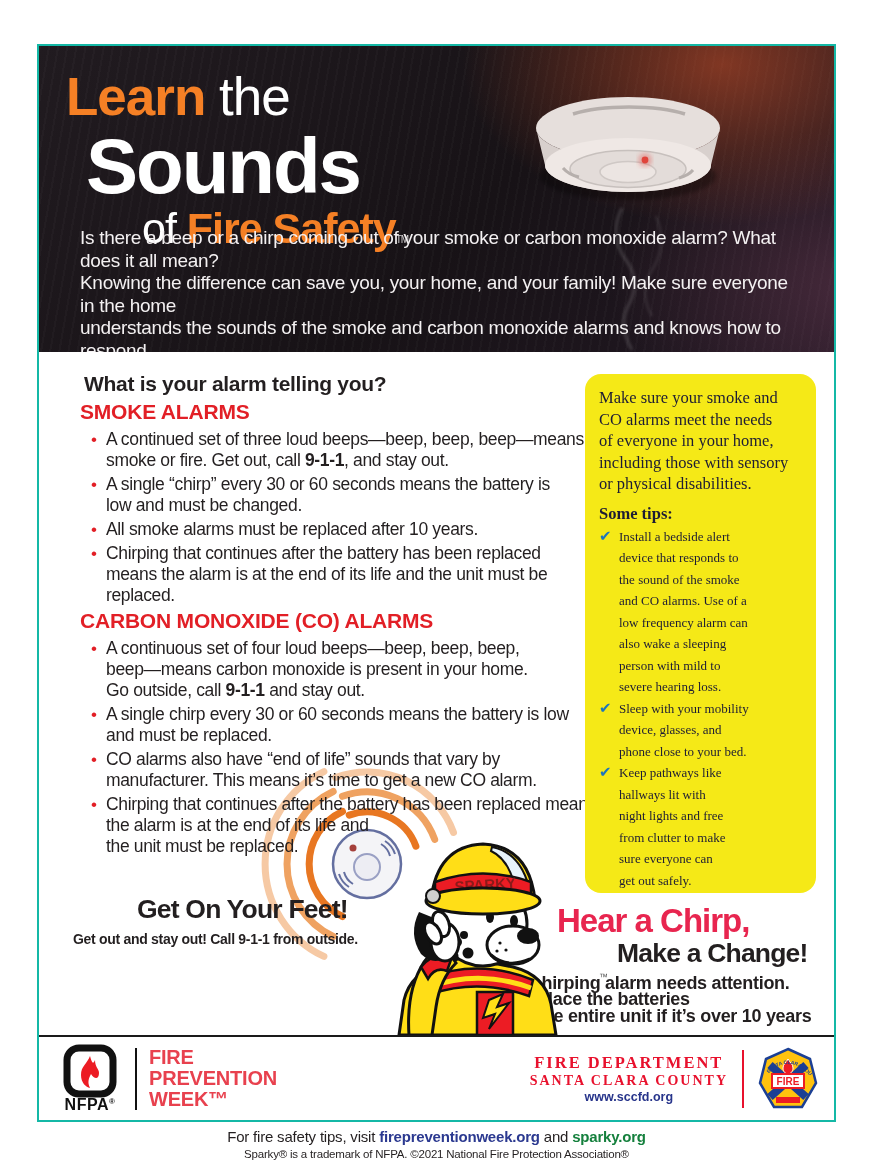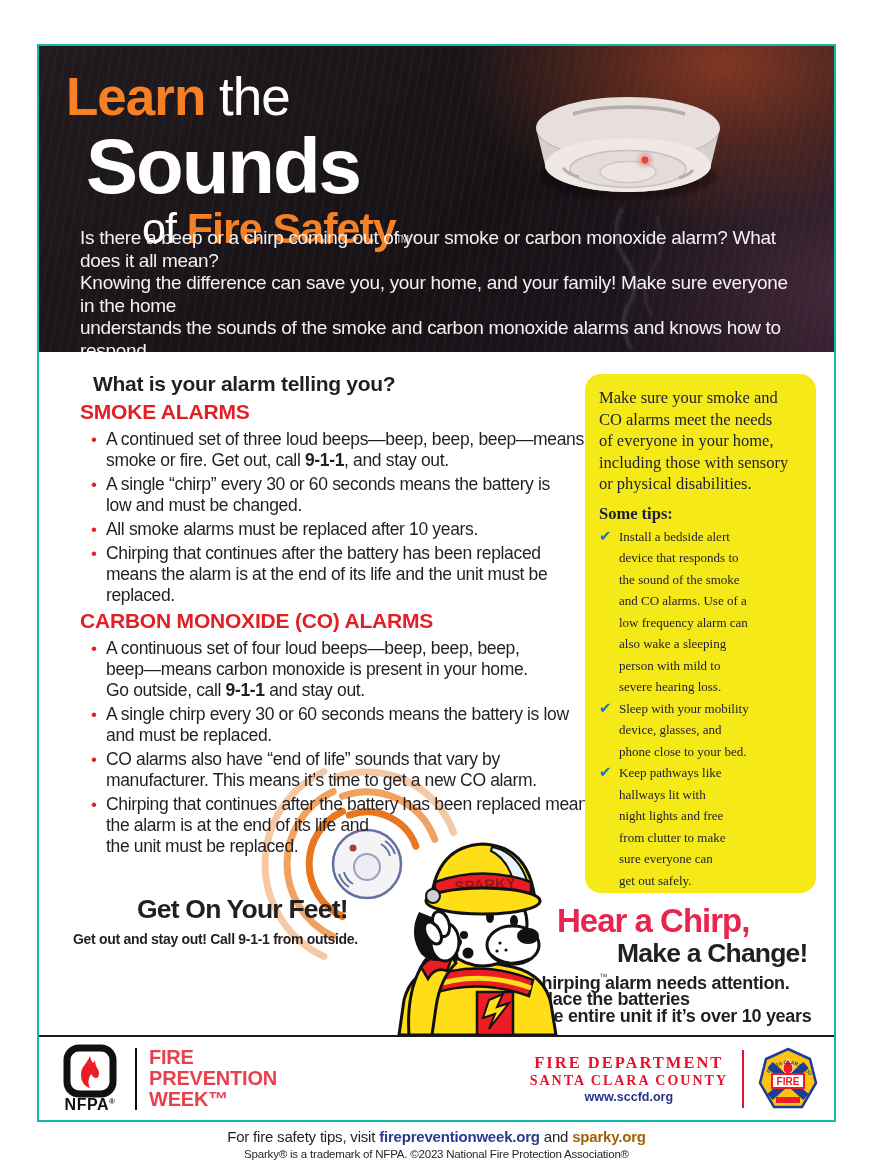--- a/index.html
+++ b/index.html
@@ -25,21 +25,21 @@
   .t-line3 { font-size:43px; font-weight:400; color:#fff; margin:2px 0 0 76px; letter-spacing:-1px; }
   .t-fs { color:#F58025; font-weight:700; }
   .t-tm { font-size:10px; color:#cfcccd; vertical-align:baseline; }
   .hero-intro { position:absolute; left:41px; top:181px; width:715px;
     color:#f4f1f2; font-size:19px; line-height:22.6px; letter-spacing:-0.3px; white-space:pre-line; }
   .detector { position:absolute; right:88px; top:26px; }
   .smoke-wisp { position:absolute; right:150px; top:160px; opacity:.7; }
 
   
   .content { position:relative; width:100%; height:683px; background:#fff; overflow:hidden; }
-  .q-heading { position:absolute; left:54px; top:20px; font-size:21px; font-weight:700;
+  .q-heading { position:absolute; left:45px; top:20px; font-size:21px; font-weight:700;
                color:#231f20; letter-spacing:-0.3px; }
   .sec-heading { font-size:21px; font-weight:700; color:#E21F26; letter-spacing:-0.2px; }
   .smoke-head { position:absolute; left:41px; top:48px; }
   .co-head { position:absolute; left:41px; top:257px; }
   .bullets { position:absolute; left:52px; width:530px; list-style:none; z-index:1; }
   .smoke-list { top:77px; }
   .co-list { top:286px; }
   .bullets li { display:flex; margin-bottom:3px; }
   .dot { color:#E21F26; font-size:17px; width:15px; flex:none; line-height:21px; }
   .btxt { color:#231f20; font-size:17.5px; line-height:21px; letter-spacing:-0.35px; white-space:pre-line; }
@@ -89,21 +89,21 @@
   .dept1 { color:#E8112D; font-weight:700; font-size:16.5px; letter-spacing:2px; }
   .dept2 { color:#E8112D; font-weight:700; font-size:14px; letter-spacing:2px; }
   .dept-url { color:#27348B; font-weight:700; font-size:12.5px;
               font-family:"Liberation Sans", sans-serif; margin-top:1px; }
   .r-div { width:2px; height:58px; background:#E8112D; margin-right:14px; }
 
   
   .pfooter { position:absolute; left:0; top:1128px; width:873px; text-align:center; }
   .pf1 { font-size:15px; color:#231f20; letter-spacing:-0.2px; }
   .pf1 .lnk1 { color:#2B3990; font-weight:700; }
-  .pf1 .lnk2 { color:#a16207; font-weight:700; }
+  .pf1 .lnk2 { color:#15803d; font-weight:700; }
   .pf2 { font-size:11.5px; color:#231f20; margin-top:3px; letter-spacing:-0.2px; }
 </style>
 </head>
 <body>
 
 <div class="page">
   <div class="poster">
 
     <div class="hero">
       <svg class="detector" width="235" height="175" viewBox="0 0 235 175">
@@ -334,15 +334,15 @@
         <rect x="14" y="27" width="32" height="14" fill="#fff" stroke="#EC1C24" stroke-width="2"></rect>
         <text x="30" y="38" text-anchor="middle" font-size="10" font-weight="bold" fill="#EC1C24">FIRE</text>
         <text font-size="5" fill="#1B3F94" font-weight="bold"><textPath href="#arcT" startOffset="2">SANTA CLARA COUNTY</textPath></text>
         <rect x="18" y="50" width="24" height="6" fill="#EC1C24"></rect>
       </svg>
     </div>
   </div>
 
   <div class="pfooter">
     <div class="pf1"><span>For fire safety tips, visit </span><span class="lnk1">firepreventionweek.org</span><span> and </span><span class="lnk2">sparky.org</span></div>
-    <div class="pf2">Sparky® is a trademark of NFPA. ©2023 National Fire Protection Association®</div>
+    <div class="pf2">Sparky® is a trademark of NFPA. ©2021 National Fire Protection Association®</div>
   </div>
 </div>
 
 </body></html>

